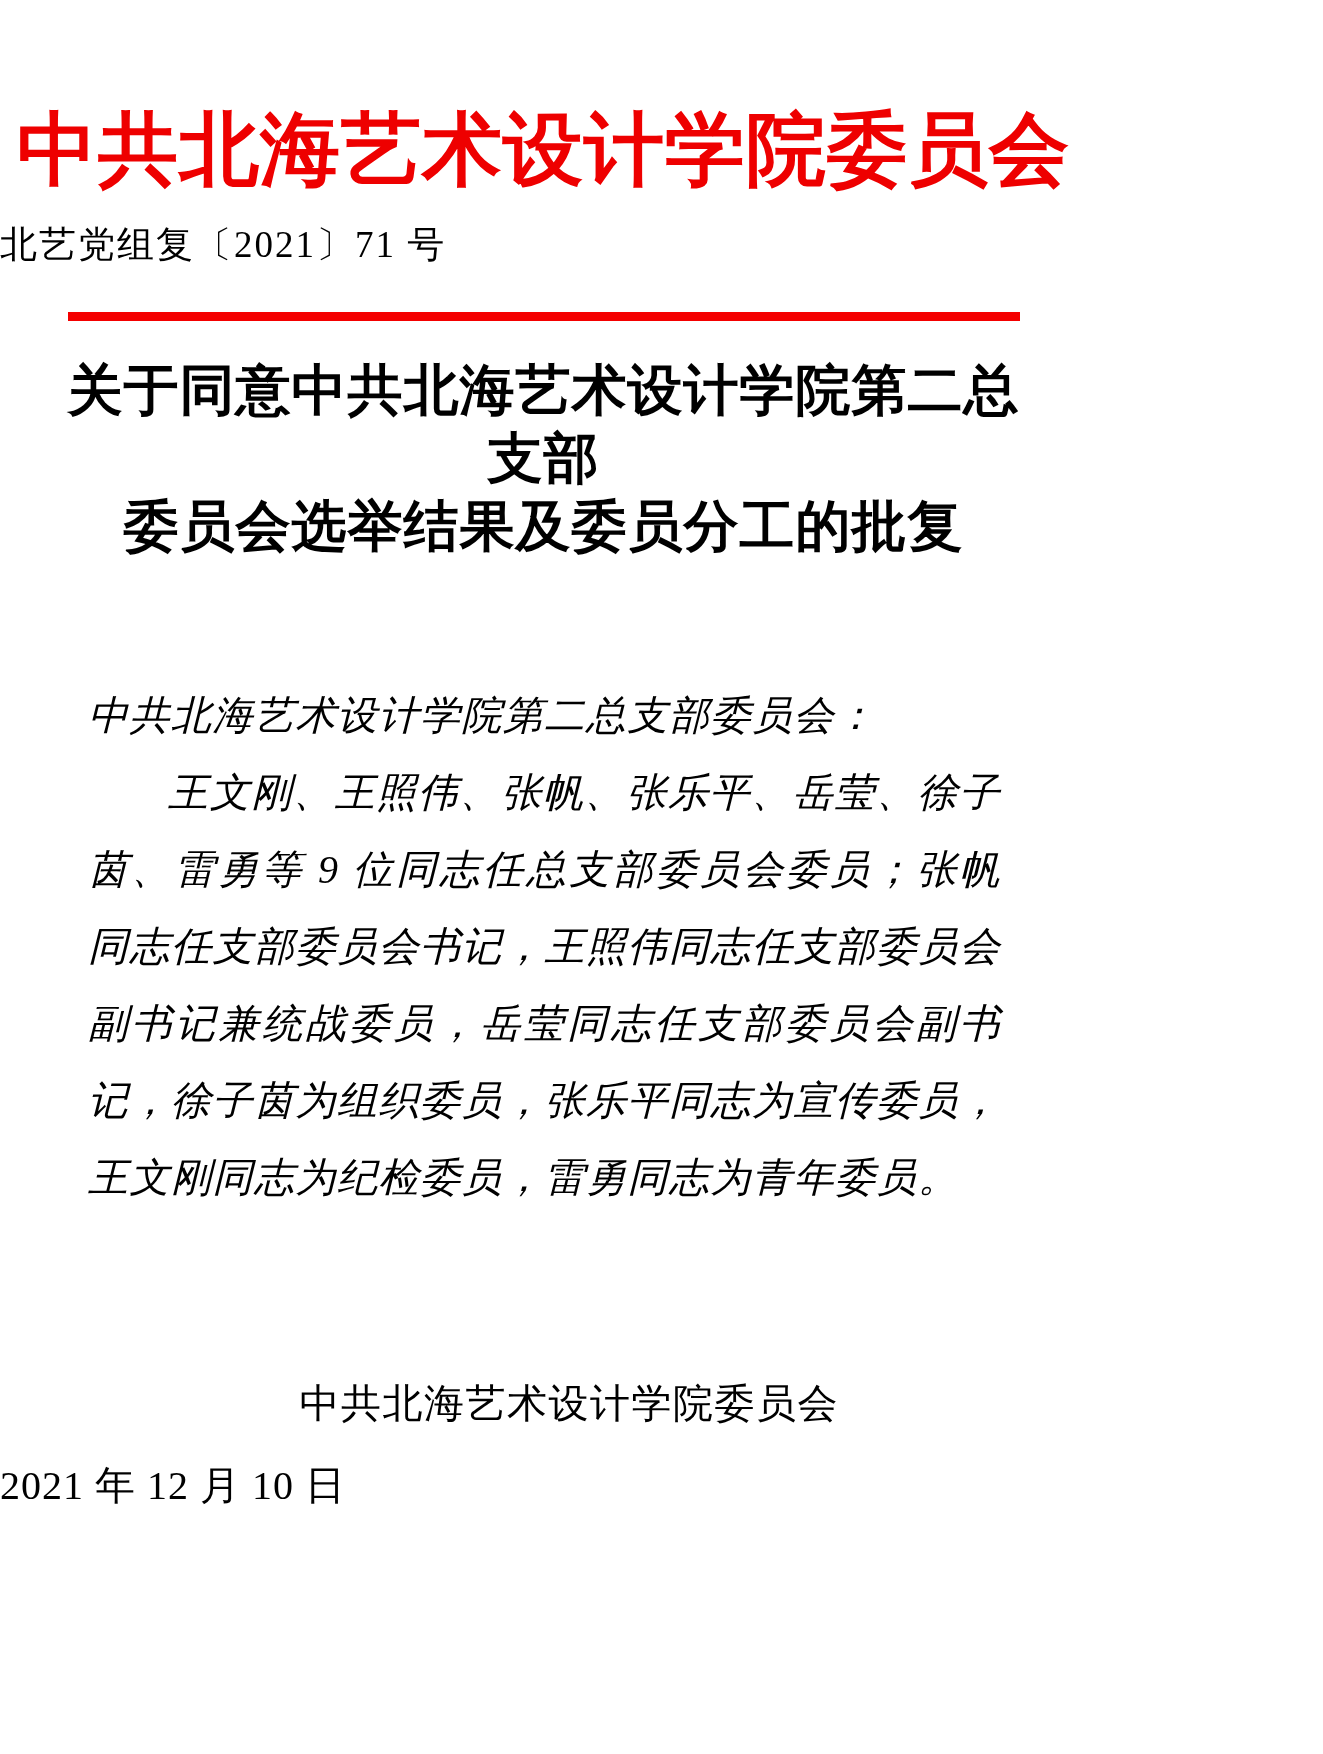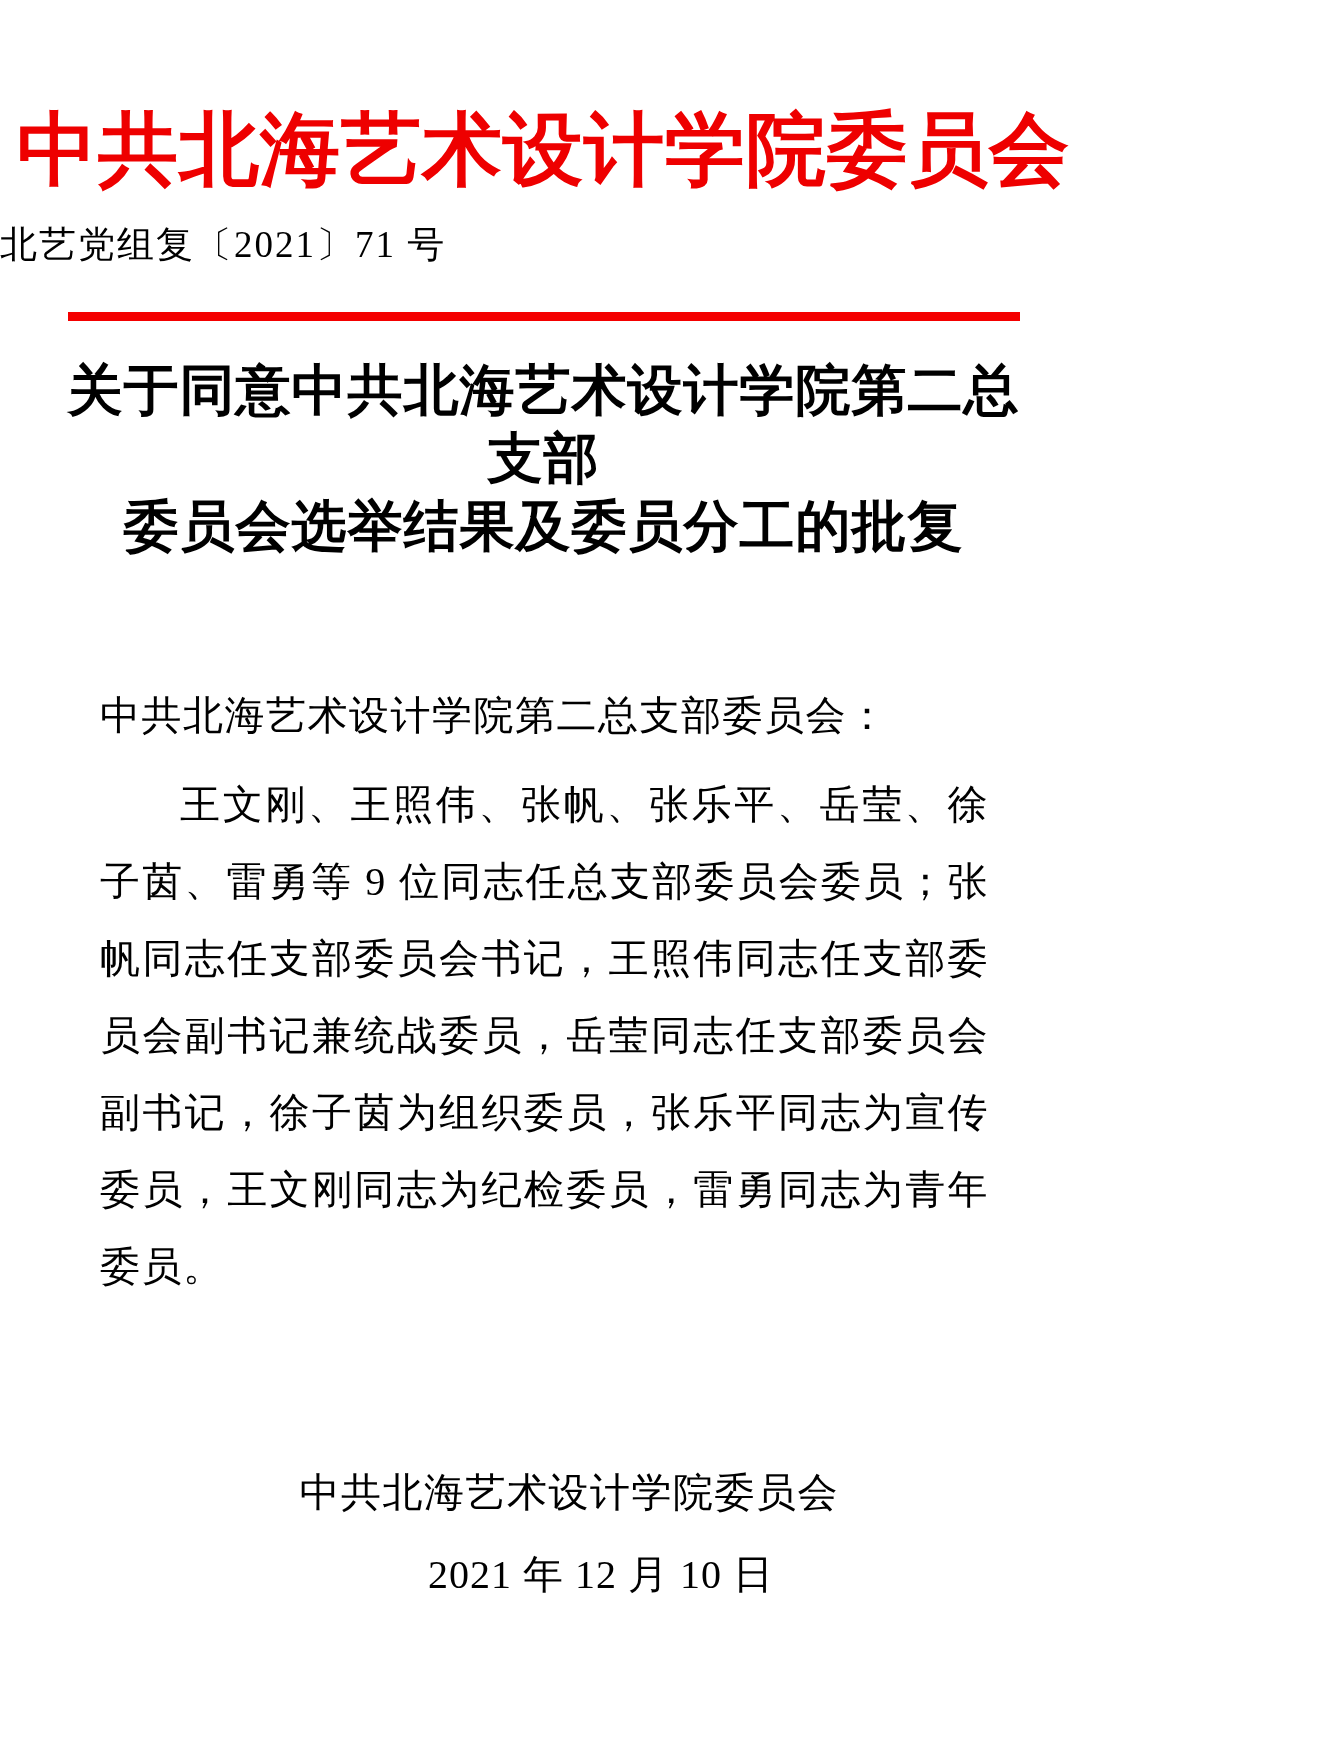--- a/index.html
+++ b/index.html
@@ -51,37 +51,38 @@
   }
   .doc-title .title-line { display: block; }
   
   .doc-body {
     margin: 116px 86px 0 88px;
     font-size: 40px;
     line-height: 77px;
     letter-spacing: 1.5px;
   }
   .doc-body p {
-    margin: 12px;
+    margin: 0;
     text-align: justify;
+    font-style: italic;
   }
   p.addressee { text-indent: 0; }
   p.para { text-indent: 2em; }
   
   .sig-block { margin-top: 158px; }
   .signature {
     text-align: right;
     padding-right: 248px;
     font-size: 40px;
     line-height: 60px;
     letter-spacing: 1.5px;
   }
   .sig-date {
     margin-top: 22px;
-    text-align: right;
+    text-align: left;
     padding-right: 313px;
     font-size: 40px;
     line-height: 60px;
     letter-spacing: 1px;
   }
 </style>
 </head>
 <body>
 
 <div class="page">

